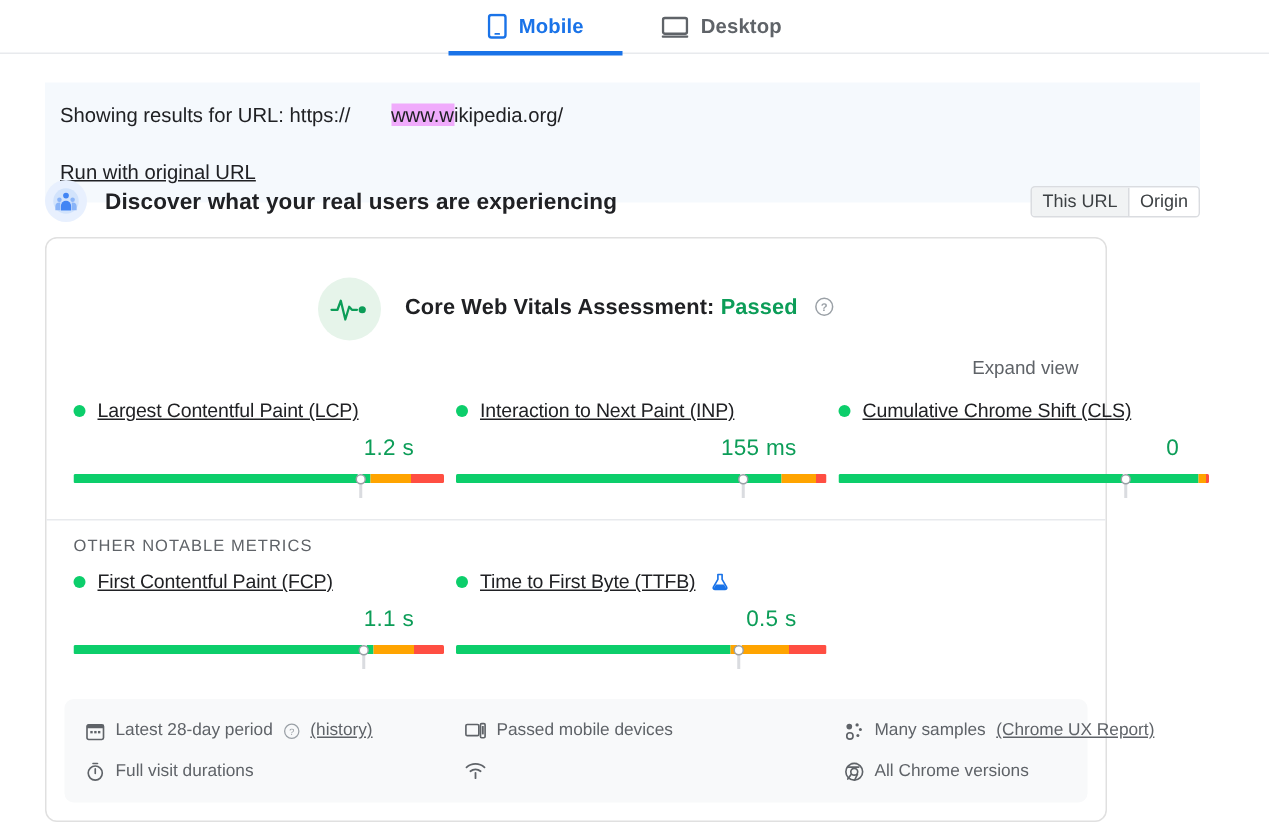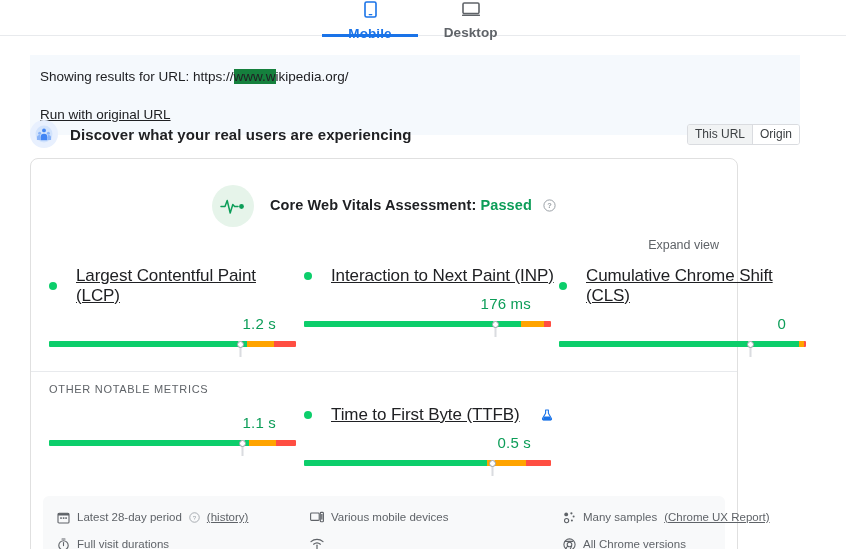--- a/index.html
+++ b/index.html
@@ -33,38 +33,37 @@
     gap: 8px;
     padding: 0 26px;
     font-size: 13.5px;
     font-weight: 600;
     letter-spacing: .1px;
     color: #5f6368;
     cursor: pointer;
     border-bottom: 3px solid transparent;
     position: relative;
     top: 1px;
-    flex-direction: column;
   }
   .tab.active { color: #1a73e8; border-bottom-color: #1a73e8; }
   .tab svg { display: block; }
 
   
   .url-banner {
     position: absolute;
     left: 30px;
     top: 55px;
     width: 770px;
     background: #f5f9fd;
     padding: 12px 10px 11px 10px;
     font-size: 13.5px;
     line-height: 19px;
     color: #202124;
   }
-  .url-banner .sel { background: #15803d; }
+  .url-banner .sel { background: #f0abfc; margin-left: 27px; }
   .url-banner a {
     color: #202124;
     text-decoration: underline;
     display: inline-block;
     margin-top: 19px;
   }
 
   
   .discover-row {
     position: absolute;
@@ -158,22 +157,22 @@
   
   .metrics {
     display: flex;
     padding: 14px 18px 0 18px;
   }
   .metrics.other { padding-top: 10px; padding-bottom: 16px; }
   .metric { width: 255px; flex: 0 0 255px; }
   .metric-head {
     display: flex;
     align-items: center;
-    gap: 19px;
-    font-size: 17px;
+    gap: 8px;
+    font-size: 13px;
   }
   .dot {
     width: 8px; height: 8px; border-radius: 50%;
     background: #0cce6b;
     flex: 0 0 auto;
   }
   .metric-name {
     color: #202124;
     text-decoration: underline;
     cursor: pointer;
@@ -357,21 +356,21 @@
         </div>
         <div class="marker" style="left:75%"></div>
       </div>
     </div>
 
     <div class="metric">
       <div class="metric-head">
         <span class="dot"></span>
         <span class="metric-name">Interaction to Next Paint (INP)</span>
       </div>
-      <div class="metric-value">176 ms</div>
+      <div class="metric-value">155 ms</div>
       <div class="bar-wrap">
         <div class="bar">
           <div class="seg-g" style="width:88%"></div>
           <div class="seg-o" style="width:9%"></div>
           <div class="seg-r" style="width:3%"></div>
         </div>
         <div class="marker" style="left:75%"></div>
       </div>
     </div>
 
@@ -392,20 +391,24 @@
     </div>
 
   </div>
 
   <div class="divider"></div>
   <div class="section-label">OTHER NOTABLE METRICS</div>
 
   <div class="metrics other">
 
     <div class="metric">
+      <div class="metric-head">
+        <span class="dot"></span>
+        <span class="metric-name">First Contentful Paint (FCP)</span>
+      </div>
       <div class="metric-value">1.1 s</div>
       <div class="bar-wrap">
         <div class="bar">
           <div class="seg-g" style="width:81%"></div>
           <div class="seg-o" style="width:11%"></div>
           <div class="seg-r" style="width:8%"></div>
         </div>
         <div class="marker" style="left:76%"></div>
       </div>
     </div>
@@ -472,21 +475,21 @@
 
     <div class="fcol">
       <div class="fitem">
         <span>
           <svg width="14" height="13" viewBox="0 0 14 13">
             <rect x="0.6" y="2" width="8.6" height="7.4" rx=".9" fill="none" stroke="#5f6368" stroke-width="1.1"></rect>
             <rect x="10.3" y="1.4" width="3.1" height="9.4" rx=".8" fill="none" stroke="#5f6368" stroke-width="1.1"></rect>
             <rect x="11.2" y="3" width="1.3" height="5.6" fill="#5f6368"></rect>
           </svg>
         </span>
-        <span>Various mobile devices</span>
+        <span>Passed mobile devices</span>
       </div>
       <div class="fitem">
         <span>
           <svg width="14" height="12" viewBox="0 0 14 12">
             <path d="M1 3.6a9 9 0 0 1 12 0" fill="none" stroke="#5f6368" stroke-width="1.2" stroke-linecap="round"></path>
             <path d="M3.6 6.2a5.4 5.4 0 0 1 6.8 0" fill="none" stroke="#5f6368" stroke-width="1.2" stroke-linecap="round"></path>
             <path d="M7 7.2v3.6" stroke="#5f6368" stroke-width="1.2" stroke-linecap="round"></path>
           </svg>
         </span>
       </div>

